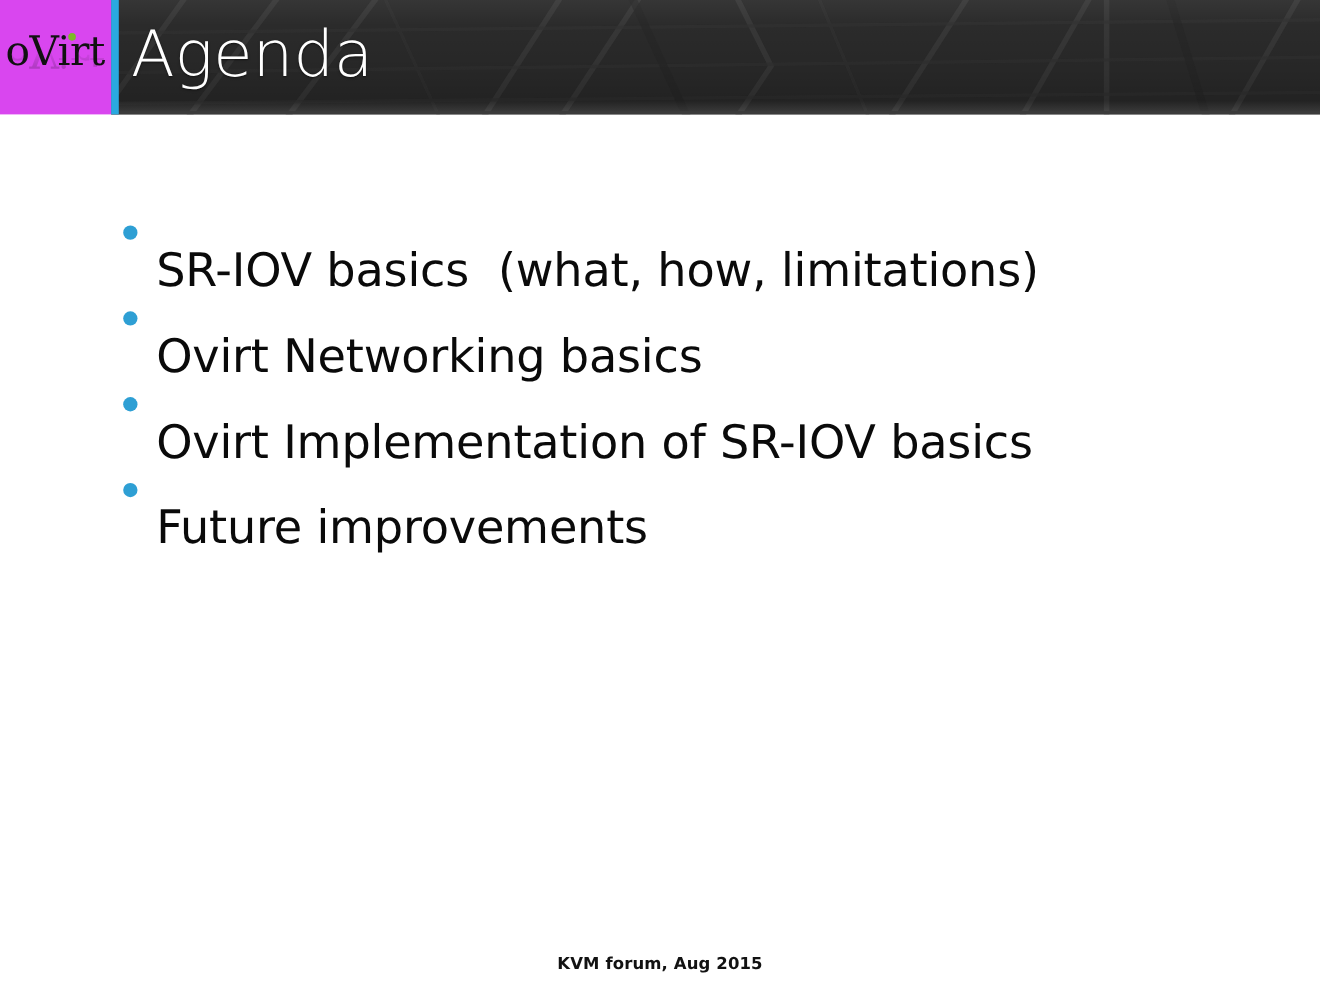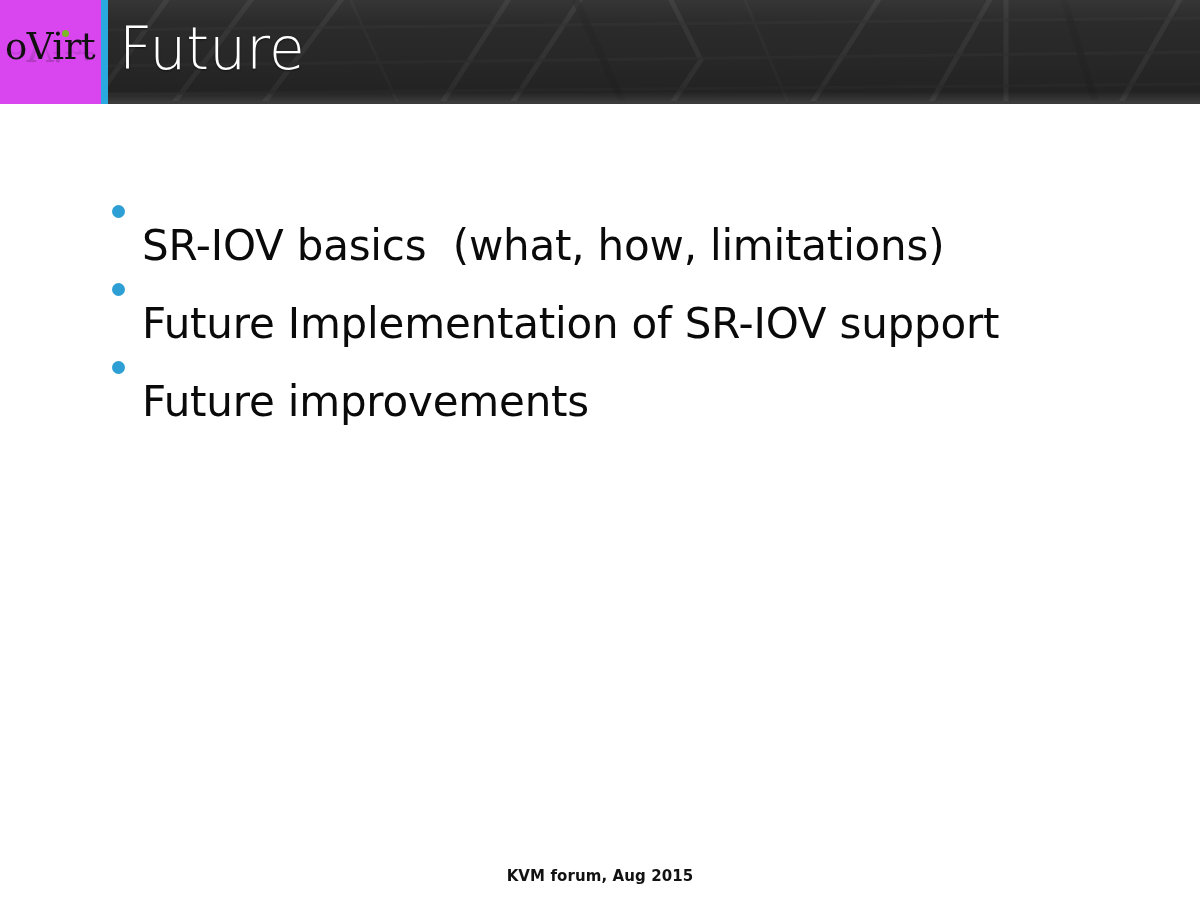--- a/index.html
+++ b/index.html
@@ -230,39 +230,43 @@
         <path d="M 470 -10 L 530 120"></path>
         <path d="M 960 -10 L 1000 120"></path>
       </g>
     </svg>
     <div id="header-gradient"></div>
     <div id="header-bottom-edge"></div>
   </div>
 
   <div id="accent-bar"></div>
 
-  <div id="slide-title">Future</div>
+  <div id="slide-title">Agenda</div>
 
   <div id="logo-area">
     <div id="logo-wordmark">oVirt</div>
     <div id="logo-dot"></div>
     <div id="logo-reflection">oVirt</div>
   </div>
 
   <div id="bullet-list">
 
     <div class="bullet-row">
       <div class="bullet-dot"></div>
       <div class="bullet-text">SR-IOV basics  (what, how, limitations)</div>
     </div>
 
-
-    <div class="bullet-row">
-      <div class="bullet-dot"></div>
-      <div class="bullet-text">Future Implementation of SR-IOV support</div>
+    <div class="bullet-row">
+      <div class="bullet-dot"></div>
+      <div class="bullet-text">Ovirt Networking basics</div>
+    </div>
+
+    <div class="bullet-row">
+      <div class="bullet-dot"></div>
+      <div class="bullet-text">Ovirt Implementation of SR-IOV basics</div>
     </div>
 
     <div class="bullet-row">
       <div class="bullet-dot"></div>
       <div class="bullet-text">Future improvements</div>
     </div>
 
   </div>
 
   <div id="footer">

